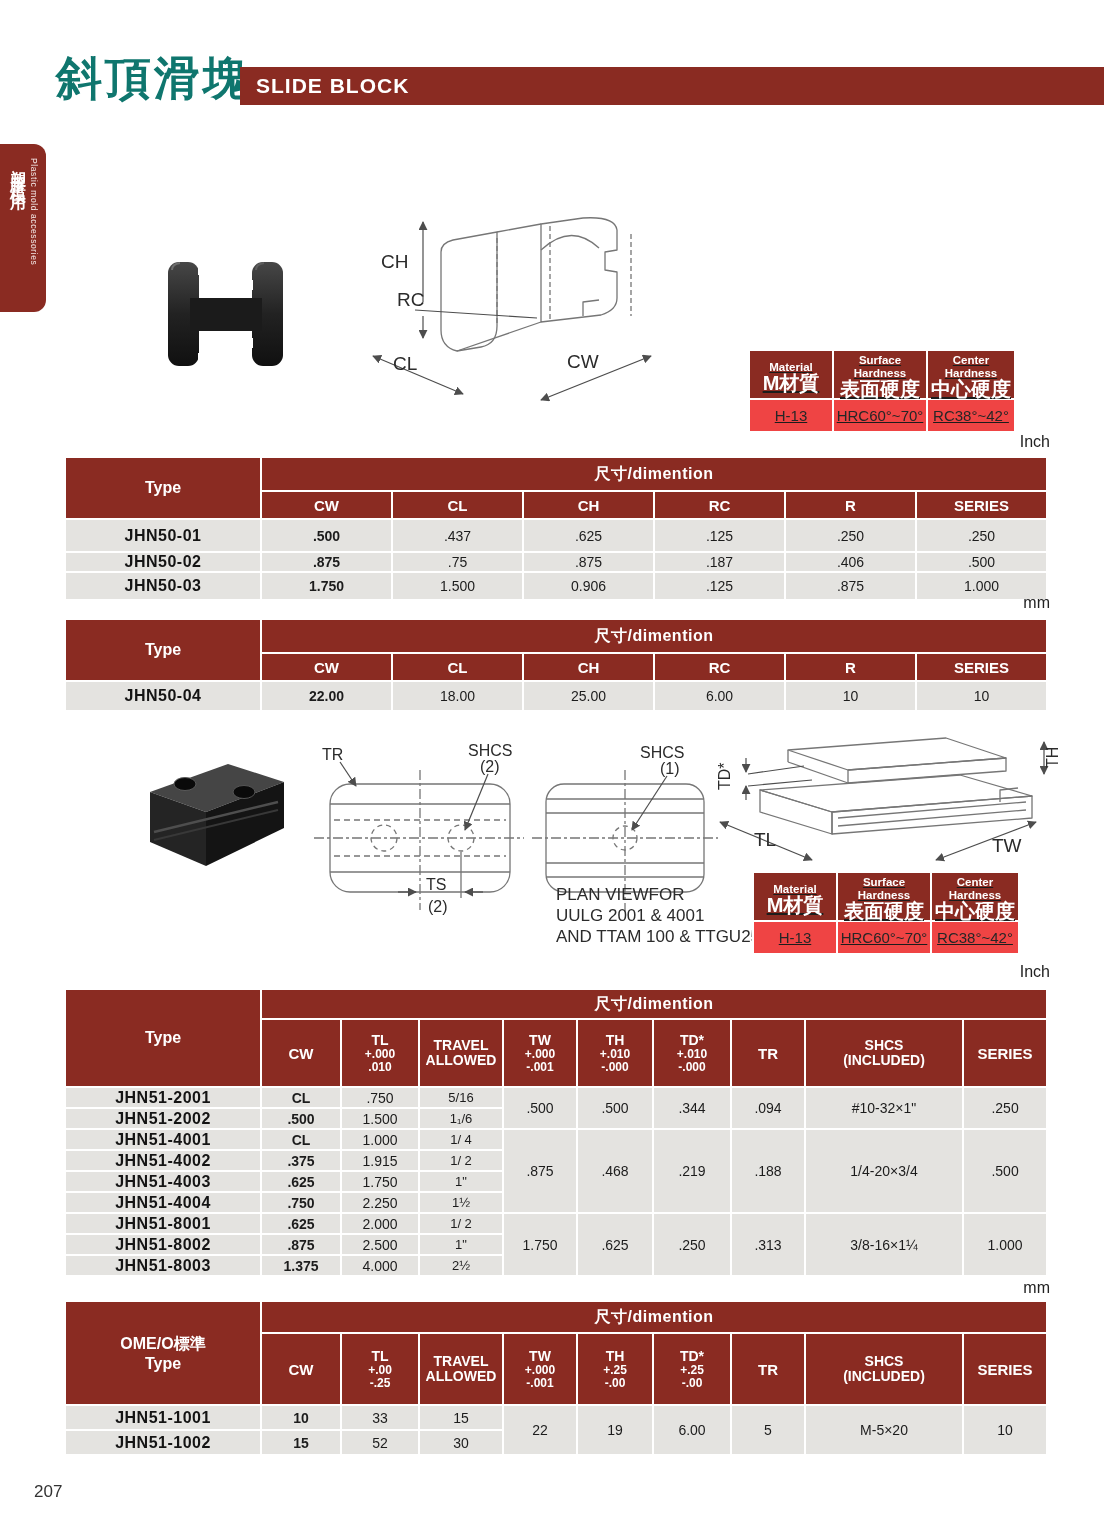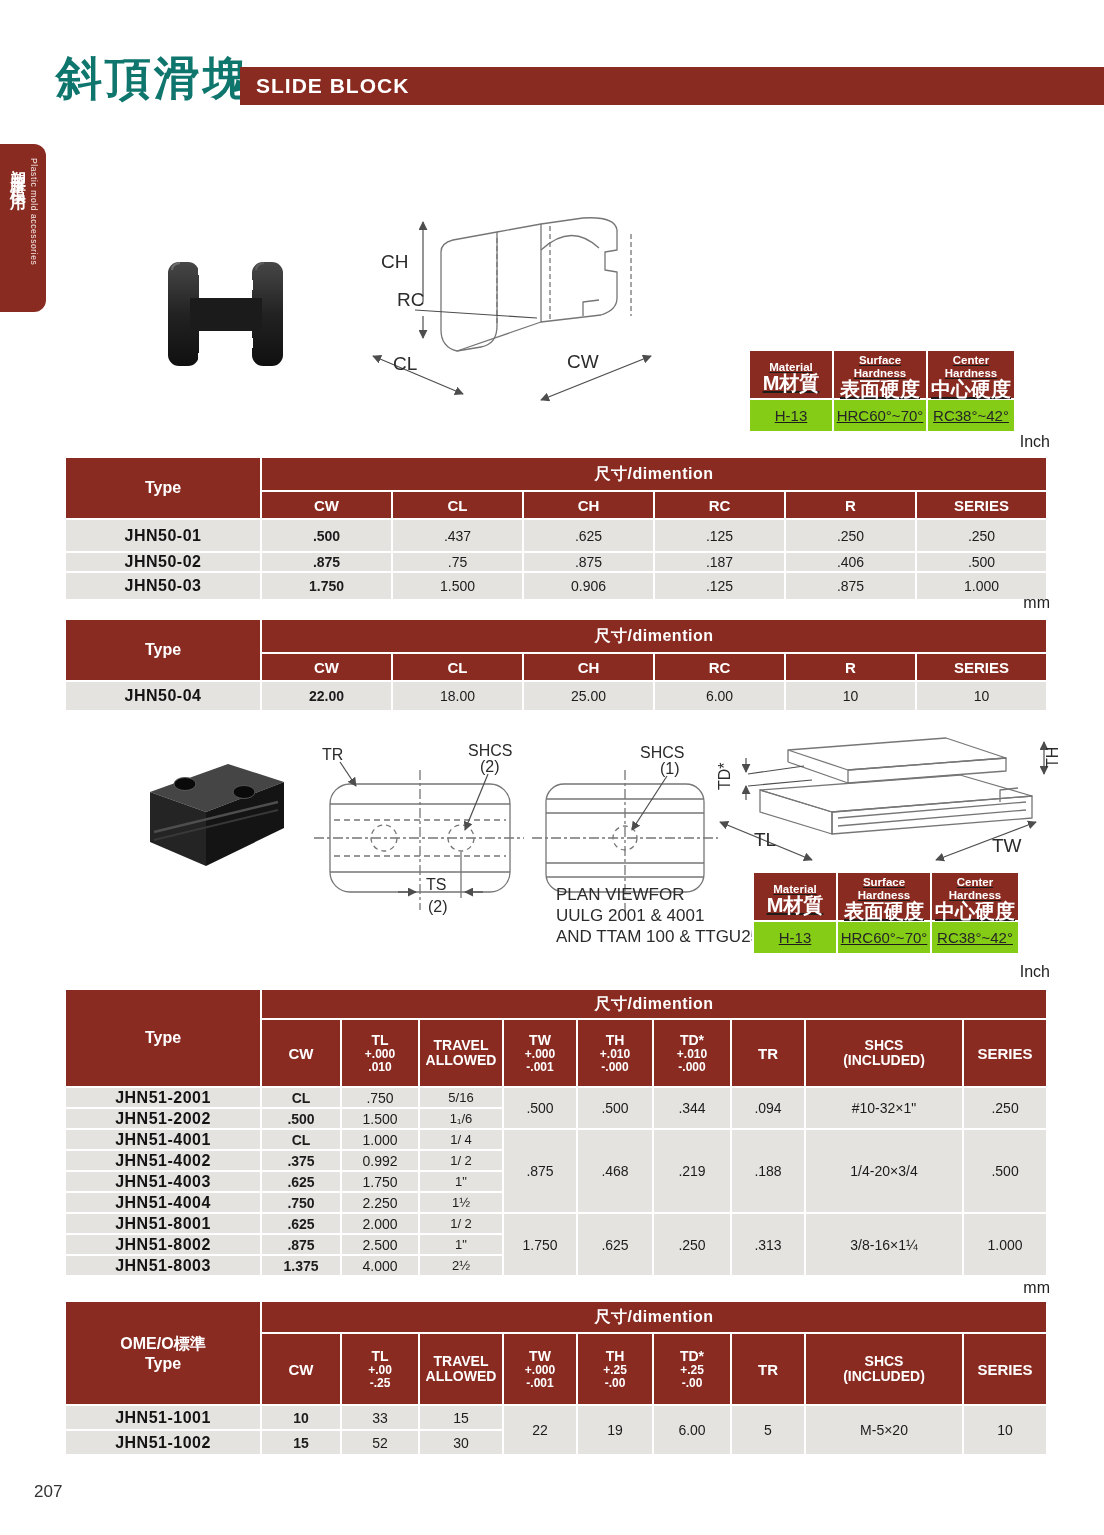--- a/index.html
+++ b/index.html
@@ -22,21 +22,21 @@
   .side-zh { writing-mode:vertical-rl; text-orientation:upright; color:#fff;
              font-size:16px; font-weight:bold; letter-spacing:9px; }
   .side-en { writing-mode:vertical-rl; color:#f3e6e4; font-size:8.5px; letter-spacing:.6px; padding-top:2px; }
 
   
   .mat-table { border-collapse:collapse; table-layout:fixed;text-decoration:underline; }
   .mat-table td { border:2px solid #fff; text-align:center; padding:0; }
   .mat-hd { background:#8a2b22; color:#fff; font-weight:bold; height:46px; }
   .mat-hd .en { font-size:11.5px; line-height:13px; padding-top:3px; }
   .mat-hd .zh { font-size:20px; line-height:18px; }
-  .mat-val { background:#84cc16; font-size:15px; height:33px; color:#262626; }
+  .mat-val { background:#ef4444; font-size:15px; height:33px; color:#262626; }
 
   
   .unit { width:70px; text-align:right; font-size:16px; color:#222; }
 
   
   .dtable { border-collapse:collapse; table-layout:fixed; }
   .dtable td { border:2px solid #fff; text-align:center; vertical-align:middle; padding:0; overflow:hidden; }
   .hd { background:#8a2b22; color:#fff; font-weight:bold; }
   .hd-type { font-size:16px; }
   .hd-dim  { font-size:16px; letter-spacing:.5px; }
@@ -434,21 +434,21 @@
     <td rowspan="4" class="cell">.875</td>
     <td rowspan="4" class="cell">.468</td>
     <td rowspan="4" class="cell">.219</td>
     <td rowspan="4" class="cell">.188</td>
     <td rowspan="4" class="cell">1/4-20×3/4</td>
     <td rowspan="4" class="cell">.500</td>
   </tr>
   <tr style="height:21px">
     <td class="type-cell">JHN51-4002</td>
     <td class="cell cw-cell">.375</td>
-    <td class="cell">0.992</td>
+    <td class="cell">1.915</td>
     <td class="cell trv-cell">1/ 2</td>
   </tr>
   <tr style="height:21px">
     <td class="type-cell">JHN51-4003</td>
     <td class="cell cw-cell">.625</td>
     <td class="cell">1.750</td>
     <td class="cell trv-cell">1"</td>
   </tr>
   <tr style="height:21px">
     <td class="type-cell">JHN51-4004</td>

